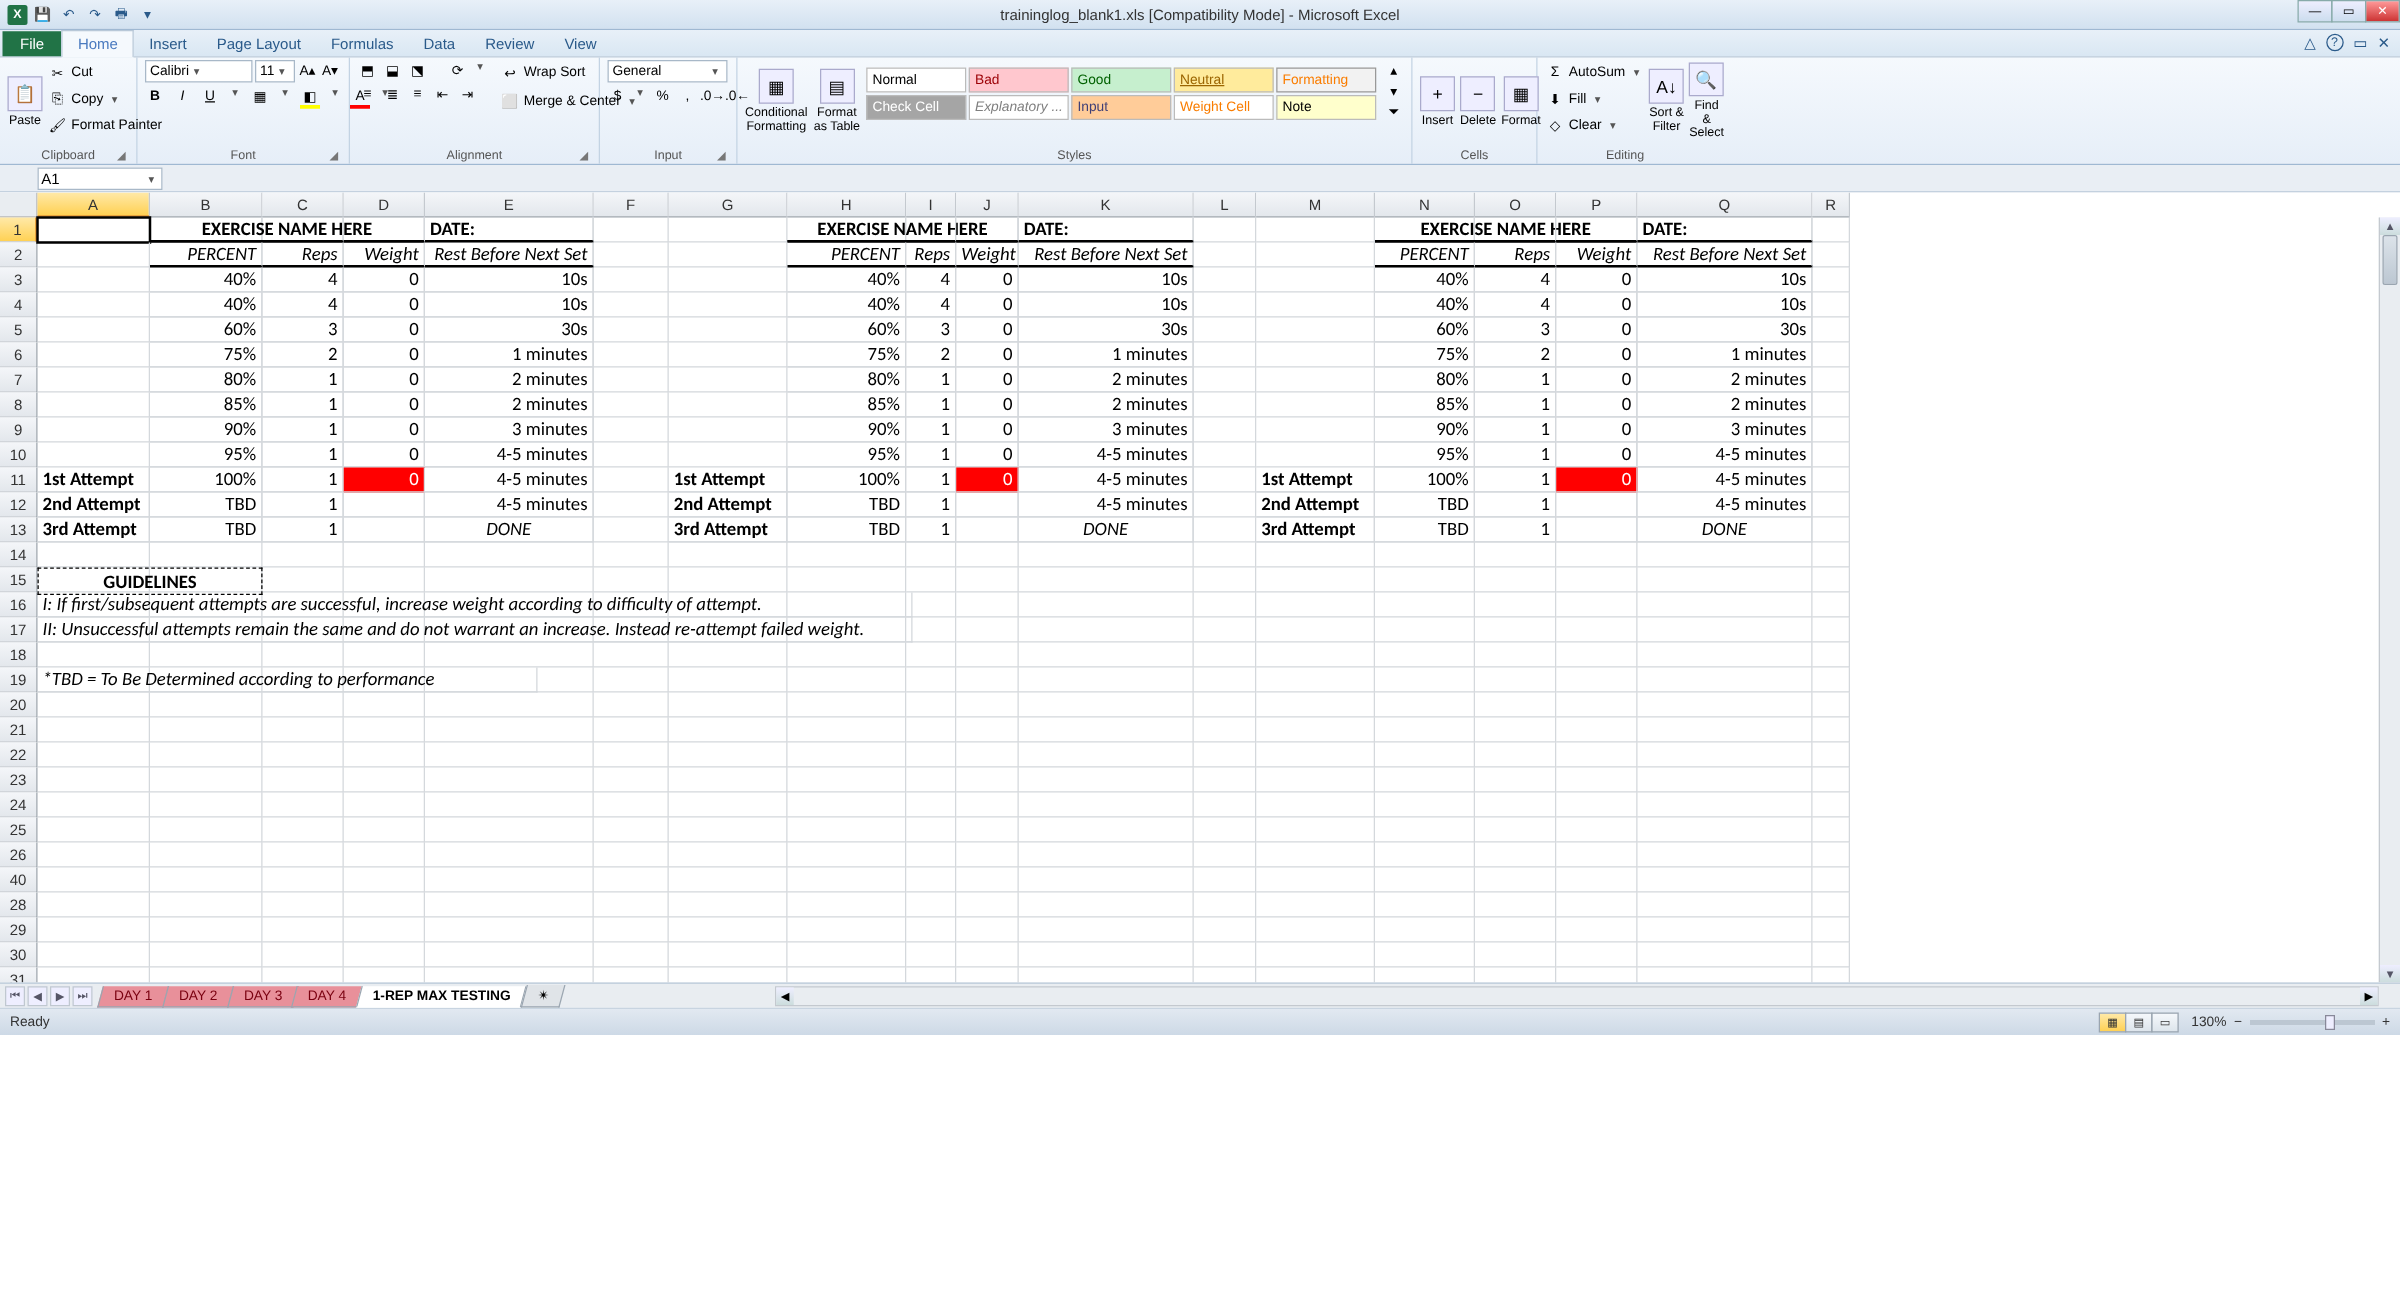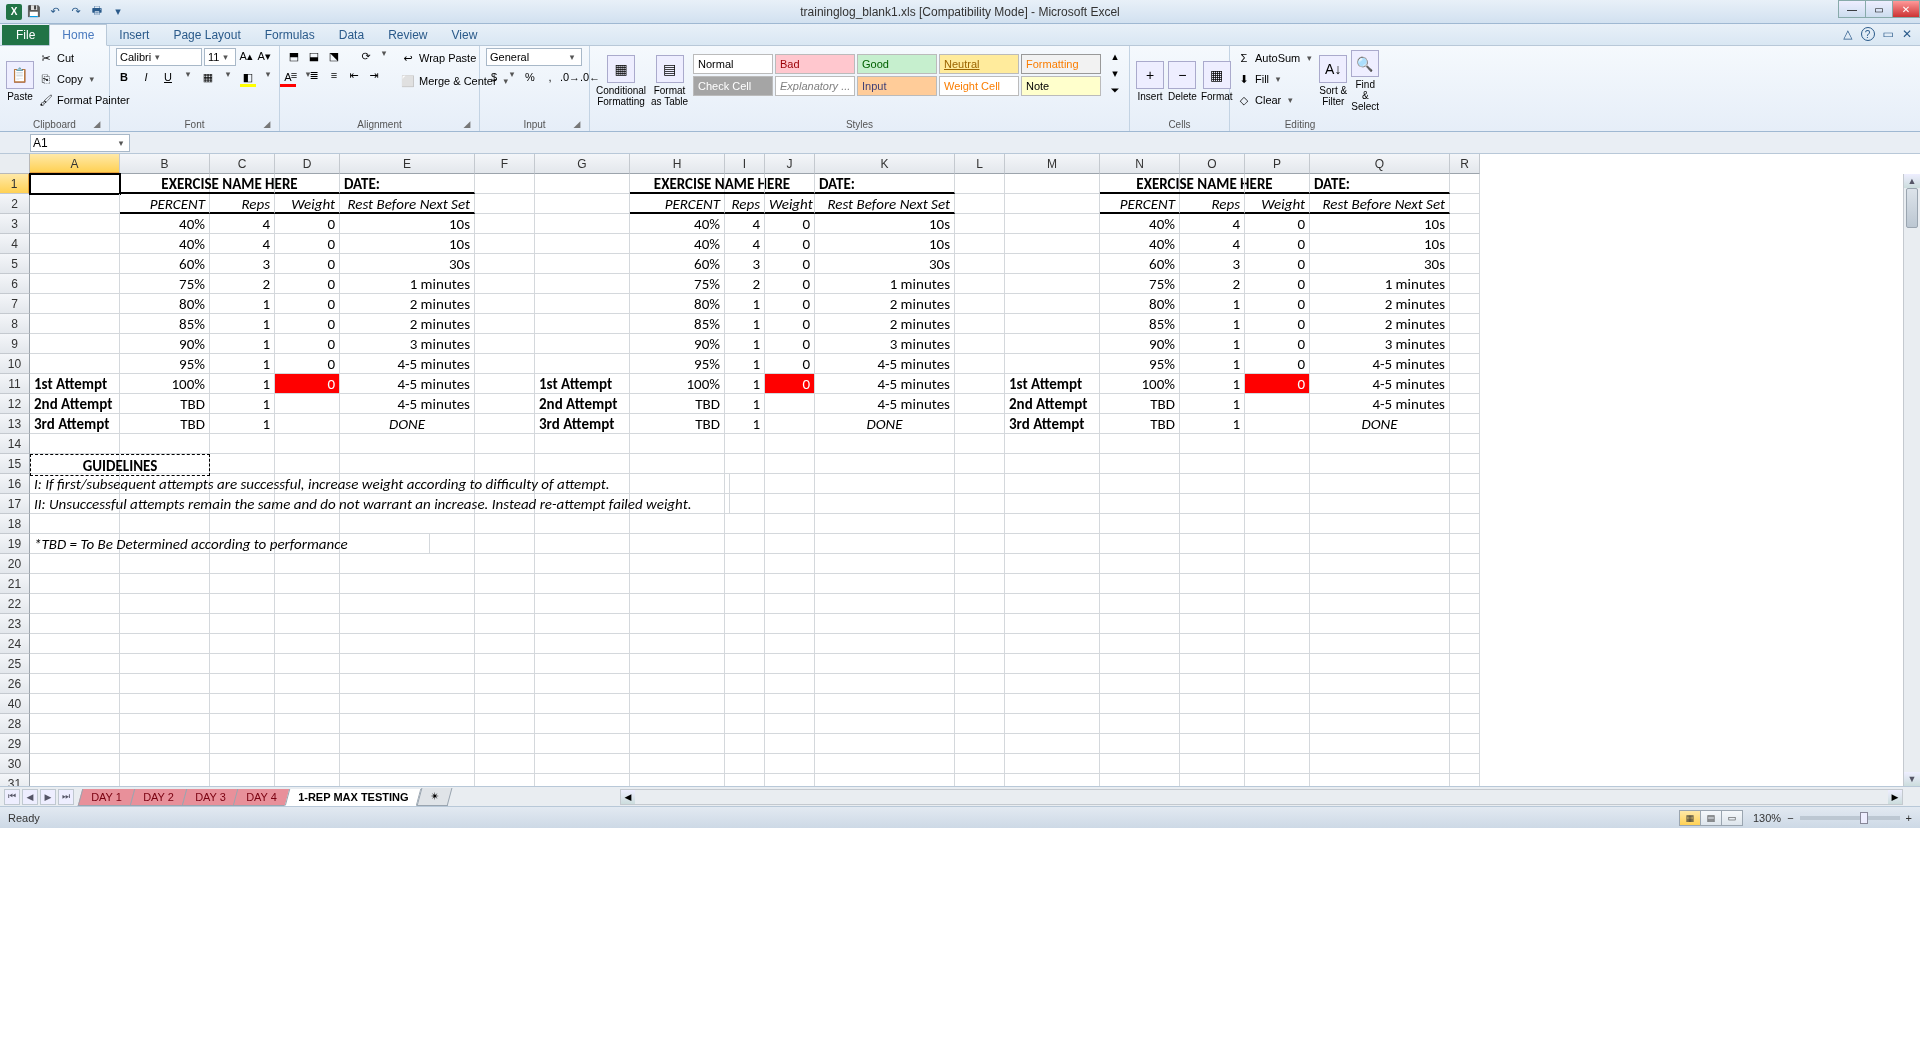--- a/index.html
+++ b/index.html
@@ -213,21 +213,21 @@
           <span class="smico">≡</span>
           <span class="smico">≣</span>
           <span class="smico">≡</span>
           <span class="smico">⇤</span>
           <span class="smico">⇥</span>
         </div>
       </div>
       <div class="vcol" style="gap:3px;margin-left:6px;">
         <div class="smrow">
             <span class="smico">↩</span>
-            <span>Wrap Paste</span>
+            <span>Wrap Sort</span>
           </div>
         <div class="smrow">
             <span class="smico">⬜</span>
             <span>Merge &amp; Center</span>
             <span class="dd">▾</span>
           </div>
       </div>
     </div>
     <div class="gname"><span>Alignment</span><span class="dlg">◢</span></div>
   </div>

